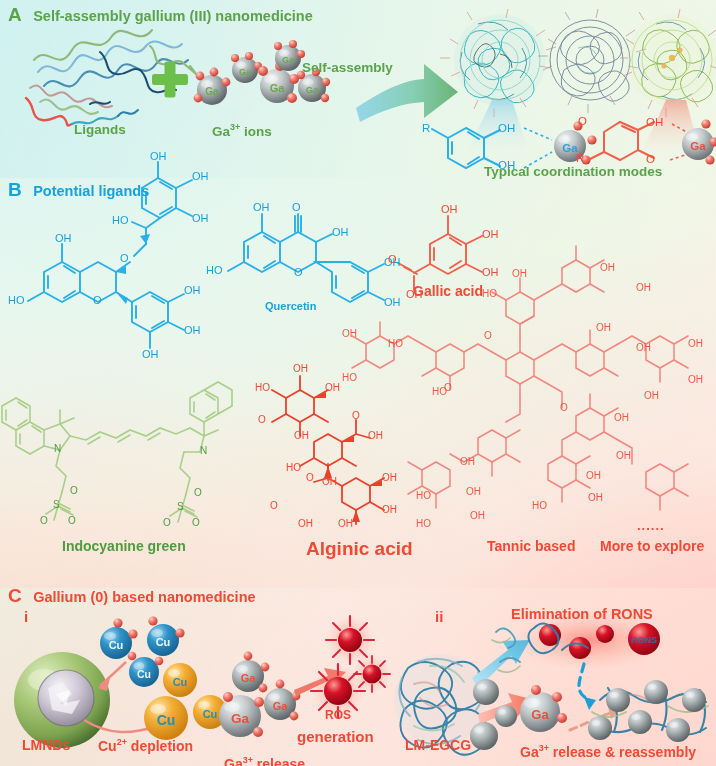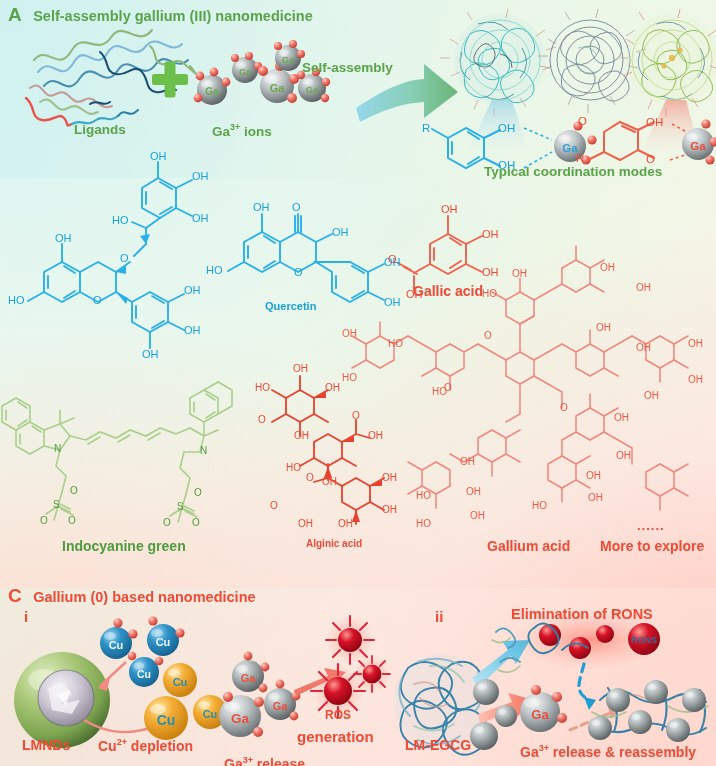--- a/index.html
+++ b/index.html
@@ -718,20 +718,24 @@
   <div class="lbl green" style="left:484px;top:164px;font-size:13.5px;">Typical coordination modes</div>
 
   <div class="lbl blue" style="left:498px;top:122px;font-size:11.5px;font-weight:normal;">OH</div>
   <div class="lbl blue" style="left:498px;top:159px;font-size:11.5px;font-weight:normal;">OH</div>
   <div class="lbl blue" style="left:422px;top:122px;font-size:11.5px;font-weight:normal;">R</div>
   <div class="lbl red" style="left:578px;top:115px;font-size:11.5px;font-weight:normal;">O</div>
   <div class="lbl red" style="left:646px;top:116px;font-size:11.5px;font-weight:normal;">OH</div>
   <div class="lbl red" style="left:646px;top:153px;font-size:11.5px;font-weight:normal;">O</div>
   <div class="lbl red" style="left:576px;top:152px;font-size:11.5px;font-weight:normal;">R</div>
 
+  <div class="hdr" style="left:8px;top:179px;">
+    <span class="ltr blue">B</span>
+    <span class="txt blue" style="margin-left:7px;">Potential  ligands</span>
+  </div>
 
   <div class="blue" style="position:absolute;left:55px;top:232px;font-size:11px;">OH</div>
   <div class="blue" style="position:absolute;left:8px;top:294px;font-size:11px;">HO</div>
   <div class="blue" style="position:absolute;left:120px;top:252px;font-size:11px;">O</div>
   <div class="blue" style="position:absolute;left:93px;top:294px;font-size:11px;">O</div>
   <div class="blue" style="position:absolute;left:112px;top:214px;font-size:11px;">HO</div>
   <div class="blue" style="position:absolute;left:150px;top:150px;font-size:11px;">OH</div>
   <div class="blue" style="position:absolute;left:192px;top:170px;font-size:11px;">OH</div>
   <div class="blue" style="position:absolute;left:192px;top:212px;font-size:11px;">OH</div>
   <div class="blue" style="position:absolute;left:184px;top:284px;font-size:11px;">OH</div>
@@ -802,22 +806,22 @@
   <div class="dgreen" style="position:absolute;left:70px;top:485px;font-size:10px;">O</div>
   <div class="dgreen" style="position:absolute;left:40px;top:515px;font-size:10px;">O</div>
   <div class="dgreen" style="position:absolute;left:68px;top:515px;font-size:10px;">O</div>
   <div class="dgreen" style="position:absolute;left:194px;top:487px;font-size:10px;">O</div>
   <div class="dgreen" style="position:absolute;left:163px;top:517px;font-size:10px;">O</div>
   <div class="dgreen" style="position:absolute;left:192px;top:517px;font-size:10px;">O</div>
 
   <div class="lbl blue" style="left:265px;top:300px;font-size:11px;">Quercetin</div>
   <div class="lbl red" style="left:413px;top:283px;font-size:14px;">Gallic acid</div>
   <div class="lbl dgreen" style="left:62px;top:538px;font-size:14px;">Indocyanine green</div>
-  <div class="lbl red" style="left:306px;top:538px;font-size:10px;">Alginic acid</div>
-  <div class="lbl red" style="left:487px;top:538px;font-size:14px;">Gallium acid</div>
+  <div class="lbl red" style="left:306px;top:538px;font-size:19px;">Alginic acid</div>
+  <div class="lbl red" style="left:487px;top:538px;font-size:14px;">Tannic based</div>
   <div class="lbl red" style="left:600px;top:538px;font-size:14px;">More to explore</div>
   <div class="lbl red" style="left:637px;top:518px;font-size:13px;letter-spacing:1px;">......</div>
 
   <div class="hdr" style="left:8px;top:585px;">
     <span class="ltr red">C</span>
     <span class="txt red" style="margin-left:7px;">Gallium (0) based nanomedicine</span>
   </div>
 
   <div class="lbl red" style="left:24px;top:608px;font-size:15px;">i</div>
   <div class="lbl red" style="left:22px;top:737px;font-size:14px;">LMNDs</div>

